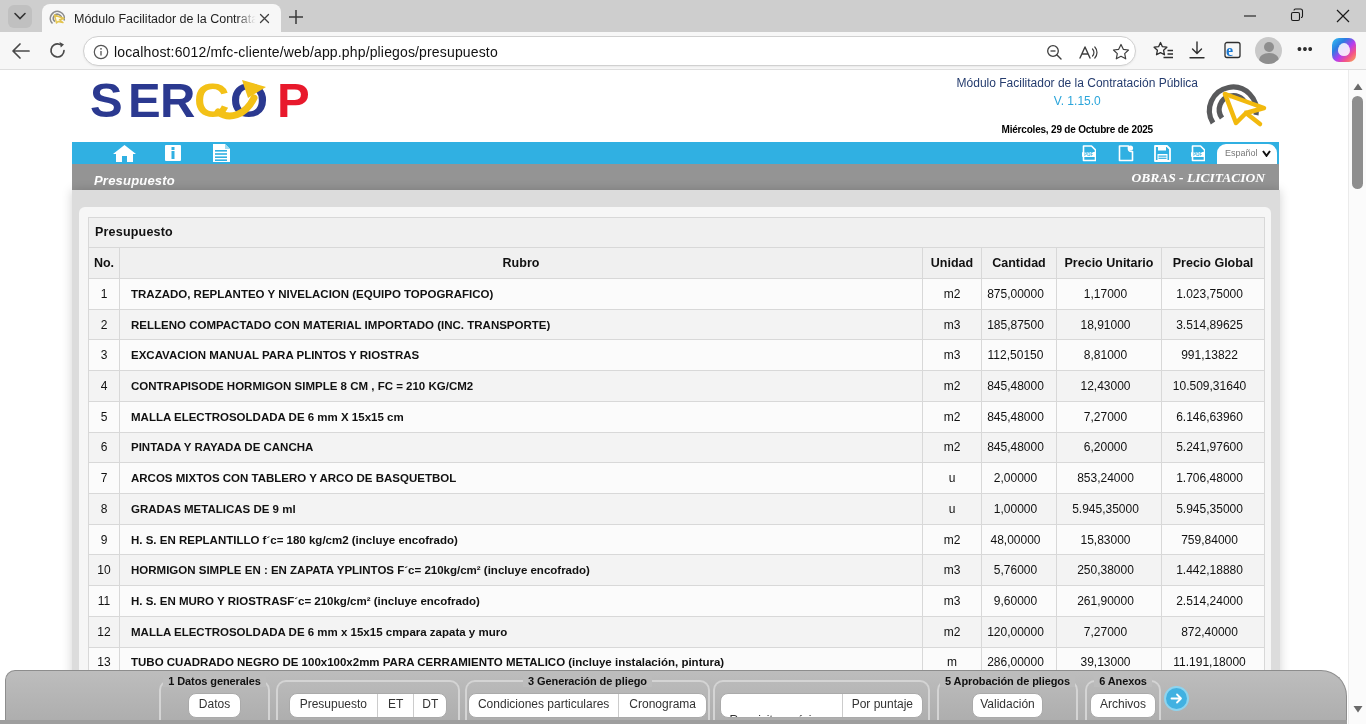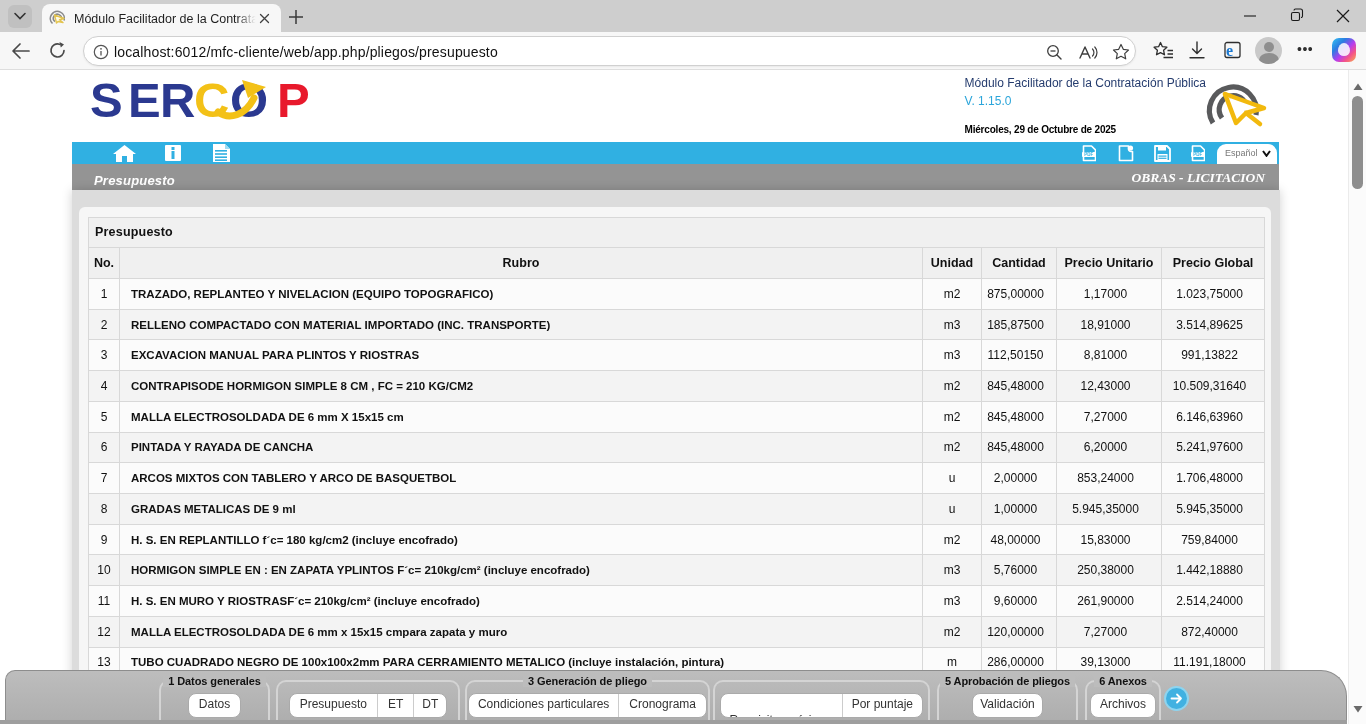--- a/index.html
+++ b/index.html
@@ -21,21 +21,21 @@
 #urltext { position:absolute; left:30px; top:7px; font-size:14px; color:#111; letter-spacing:0.15px; }
 
 
 #page { position:absolute; left:0; top:70px; width:1350px; height:654px; background:#fff; overflow:hidden; }
 
 #sbar { position:absolute; left:1348px; top:70px; width:18px; height:654px; background:#fbfbfb; border-left:1px solid #ebebeb; }
 #sthumb { position:absolute; left:3px; top:26px; width:11px; height:93px; background:#8e8e8e; border-radius:6px; }
 
 
 #sercop { position:absolute; left:90px; top:6px; }
-#hdrtext { position:absolute; right:144px; top:6px; text-align:left; }
+#hdrtext { position:absolute; right:152px; top:6px; text-align:center; }
 #hdrtext .l1 { font-size:12px; color:#253c6e; }
 #hdrtext .l2 { font-size:12px; color:#2ba5da; margin-top:4px; }
 #hdrtext .l3 { font-size:10px; color:#000; margin-top:16px; letter-spacing:-0.2px; font-weight:bold;}
 #arcslogo { position:absolute; left:1202px; top:8px; }
 
 
 #bluebar { position:absolute; left:72px; top:72px; width:1207px; height:21.5px; background:#30b0e2; }
 #graybar { position:absolute; left:72px; top:93.5px; width:1207px; height:26.5px; background:#949494; color:#fff; }
 #graybar .left { position:absolute; left:22px; top:9px; font-size:13px; font-weight:bold; font-style:italic; letter-spacing:0.2px; }
 #graybar .right { position:absolute; right:14px; top:6.5px; font-size:13.5px; font-weight:bold; font-style:italic; font-family:"Liberation Serif", serif; }

